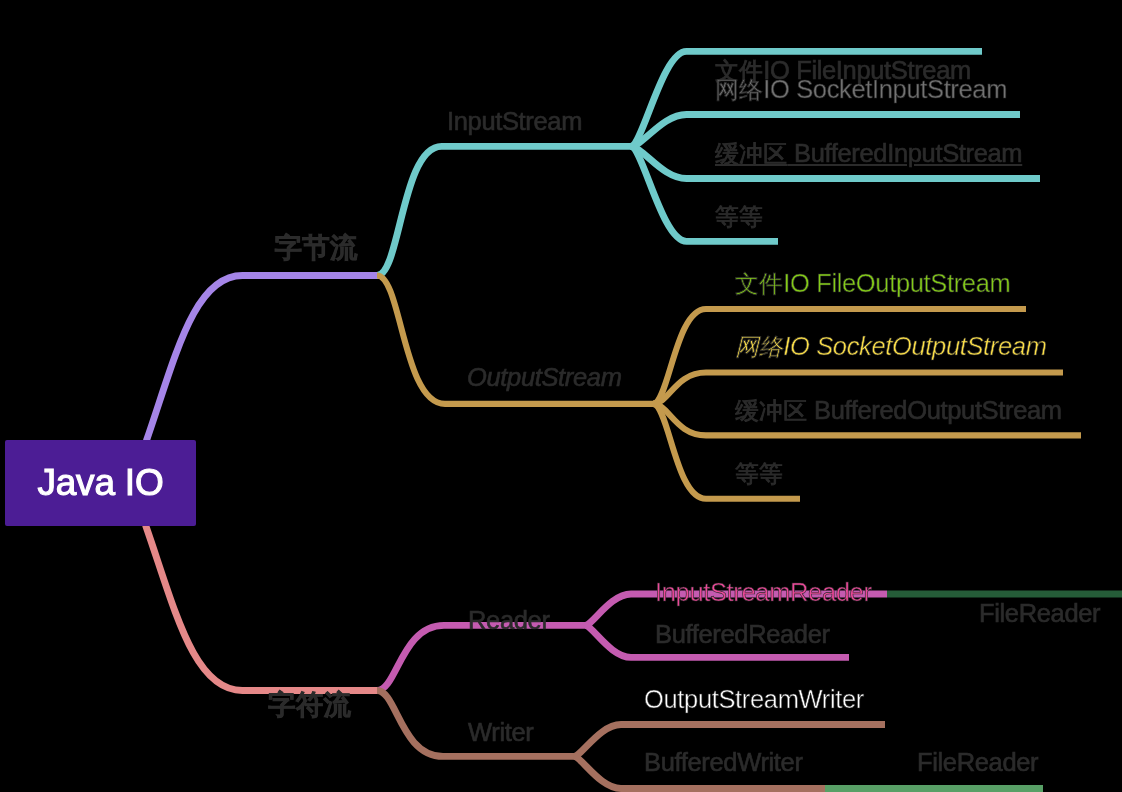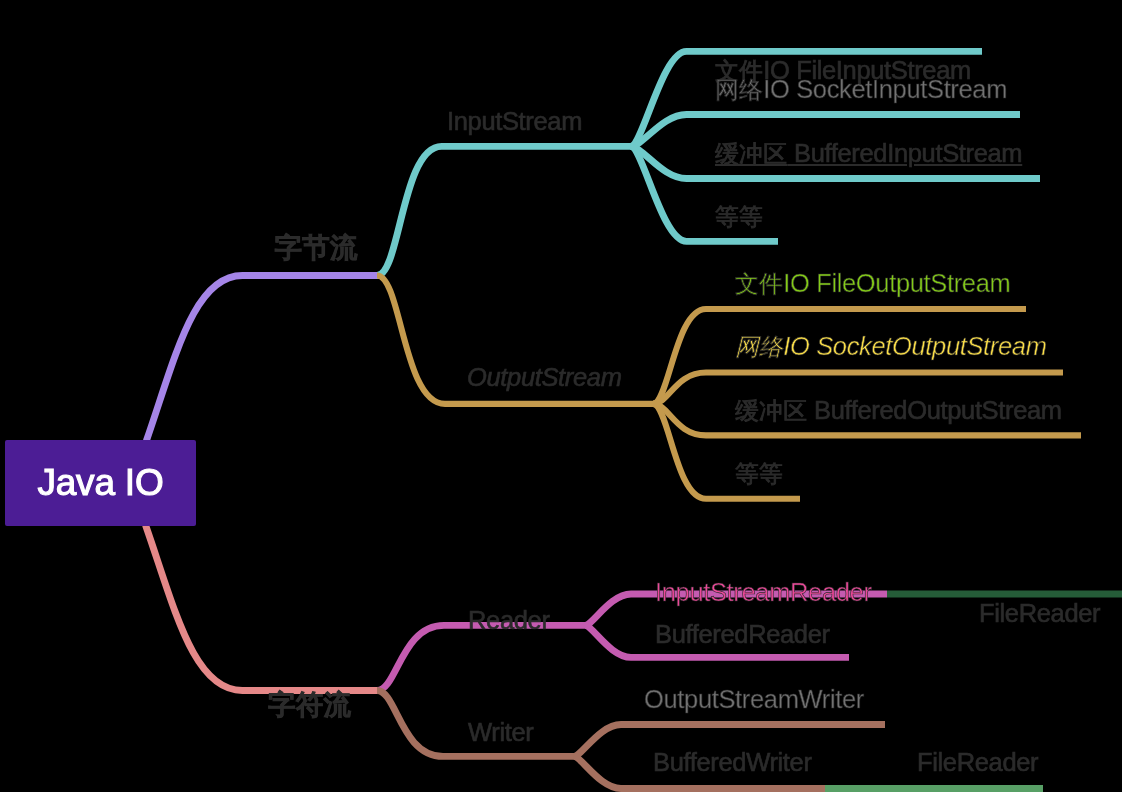--- a/index.html
+++ b/index.html
@@ -58,18 +58,18 @@
       <div class="node-label" style="left: 715px; top: 14px; color: rgb(43, 43, 43); margin-top: 44px;"><span class="han">文件</span>IO FileInputStream</div>
       <div class="node-label" style="left: 715px; top: 77px; color: #737373;"><span class="han">网络</span>IO SocketInputStream</div>
       <div class="node-label" style="left: 715px; top: 141px; color: rgb(43, 43, 43); text-decoration: underline;"><span class="han">缓冲区</span> BufferedInputStream</div>
       <div class="node-label" style="left: 715px; top: 204px; color: rgb(43, 43, 43);"><span class="han">等等</span></div>
       <div class="node-label" style="left: 735px; top: 271px; color: #84cc16;"><span class="han">文件</span>IO FileOutputStream</div>
       <div class="node-label" style="left: 735px; top: 334px; color: #fde047; font-style: italic;"><span class="han">网络</span>IO SocketOutputStream</div>
       <div class="node-label" style="left: 735px; top: 398px; color: rgb(43, 43, 43);"><span class="han">缓冲区</span> BufferedOutputStream</div>
       <div class="node-label" style="left: 735px; top: 461px; color: rgb(43, 43, 43);"><span class="han">等等</span></div>
       <div class="node-label" style="left: 655px; top: 580px; color: #ec4899;">InputStreamReader</div>
       <div class="node-label" style="left: 655px; top: 622px; color: rgb(43, 43, 43);">BufferedReader</div>
-      <div class="node-label" style="left: 644px; top: 687px; color: #737373;">OutputStreamWriter</div>
-      <div class="node-label" style="left: 644px; top: 750px; color: rgb(43, 43, 43); margin-left: 9px;">BufferedWriter</div>
+      <div class="node-label" style="left: 644px; top: 687px; color: #ffffff;">OutputStreamWriter</div>
+      <div class="node-label" style="left: 644px; top: 750px; color: rgb(43, 43, 43);">BufferedWriter</div>
       <div class="node-label" style="left: 979px; top: 556px; color: rgb(43, 43, 43); margin-top: 45px;">FileReader</div>
       <div class="node-label" style="left: 917px; top: 750px; color: rgb(43, 43, 43);">FileReader</div>
     </div>
 </div>
 
 </body></html>

